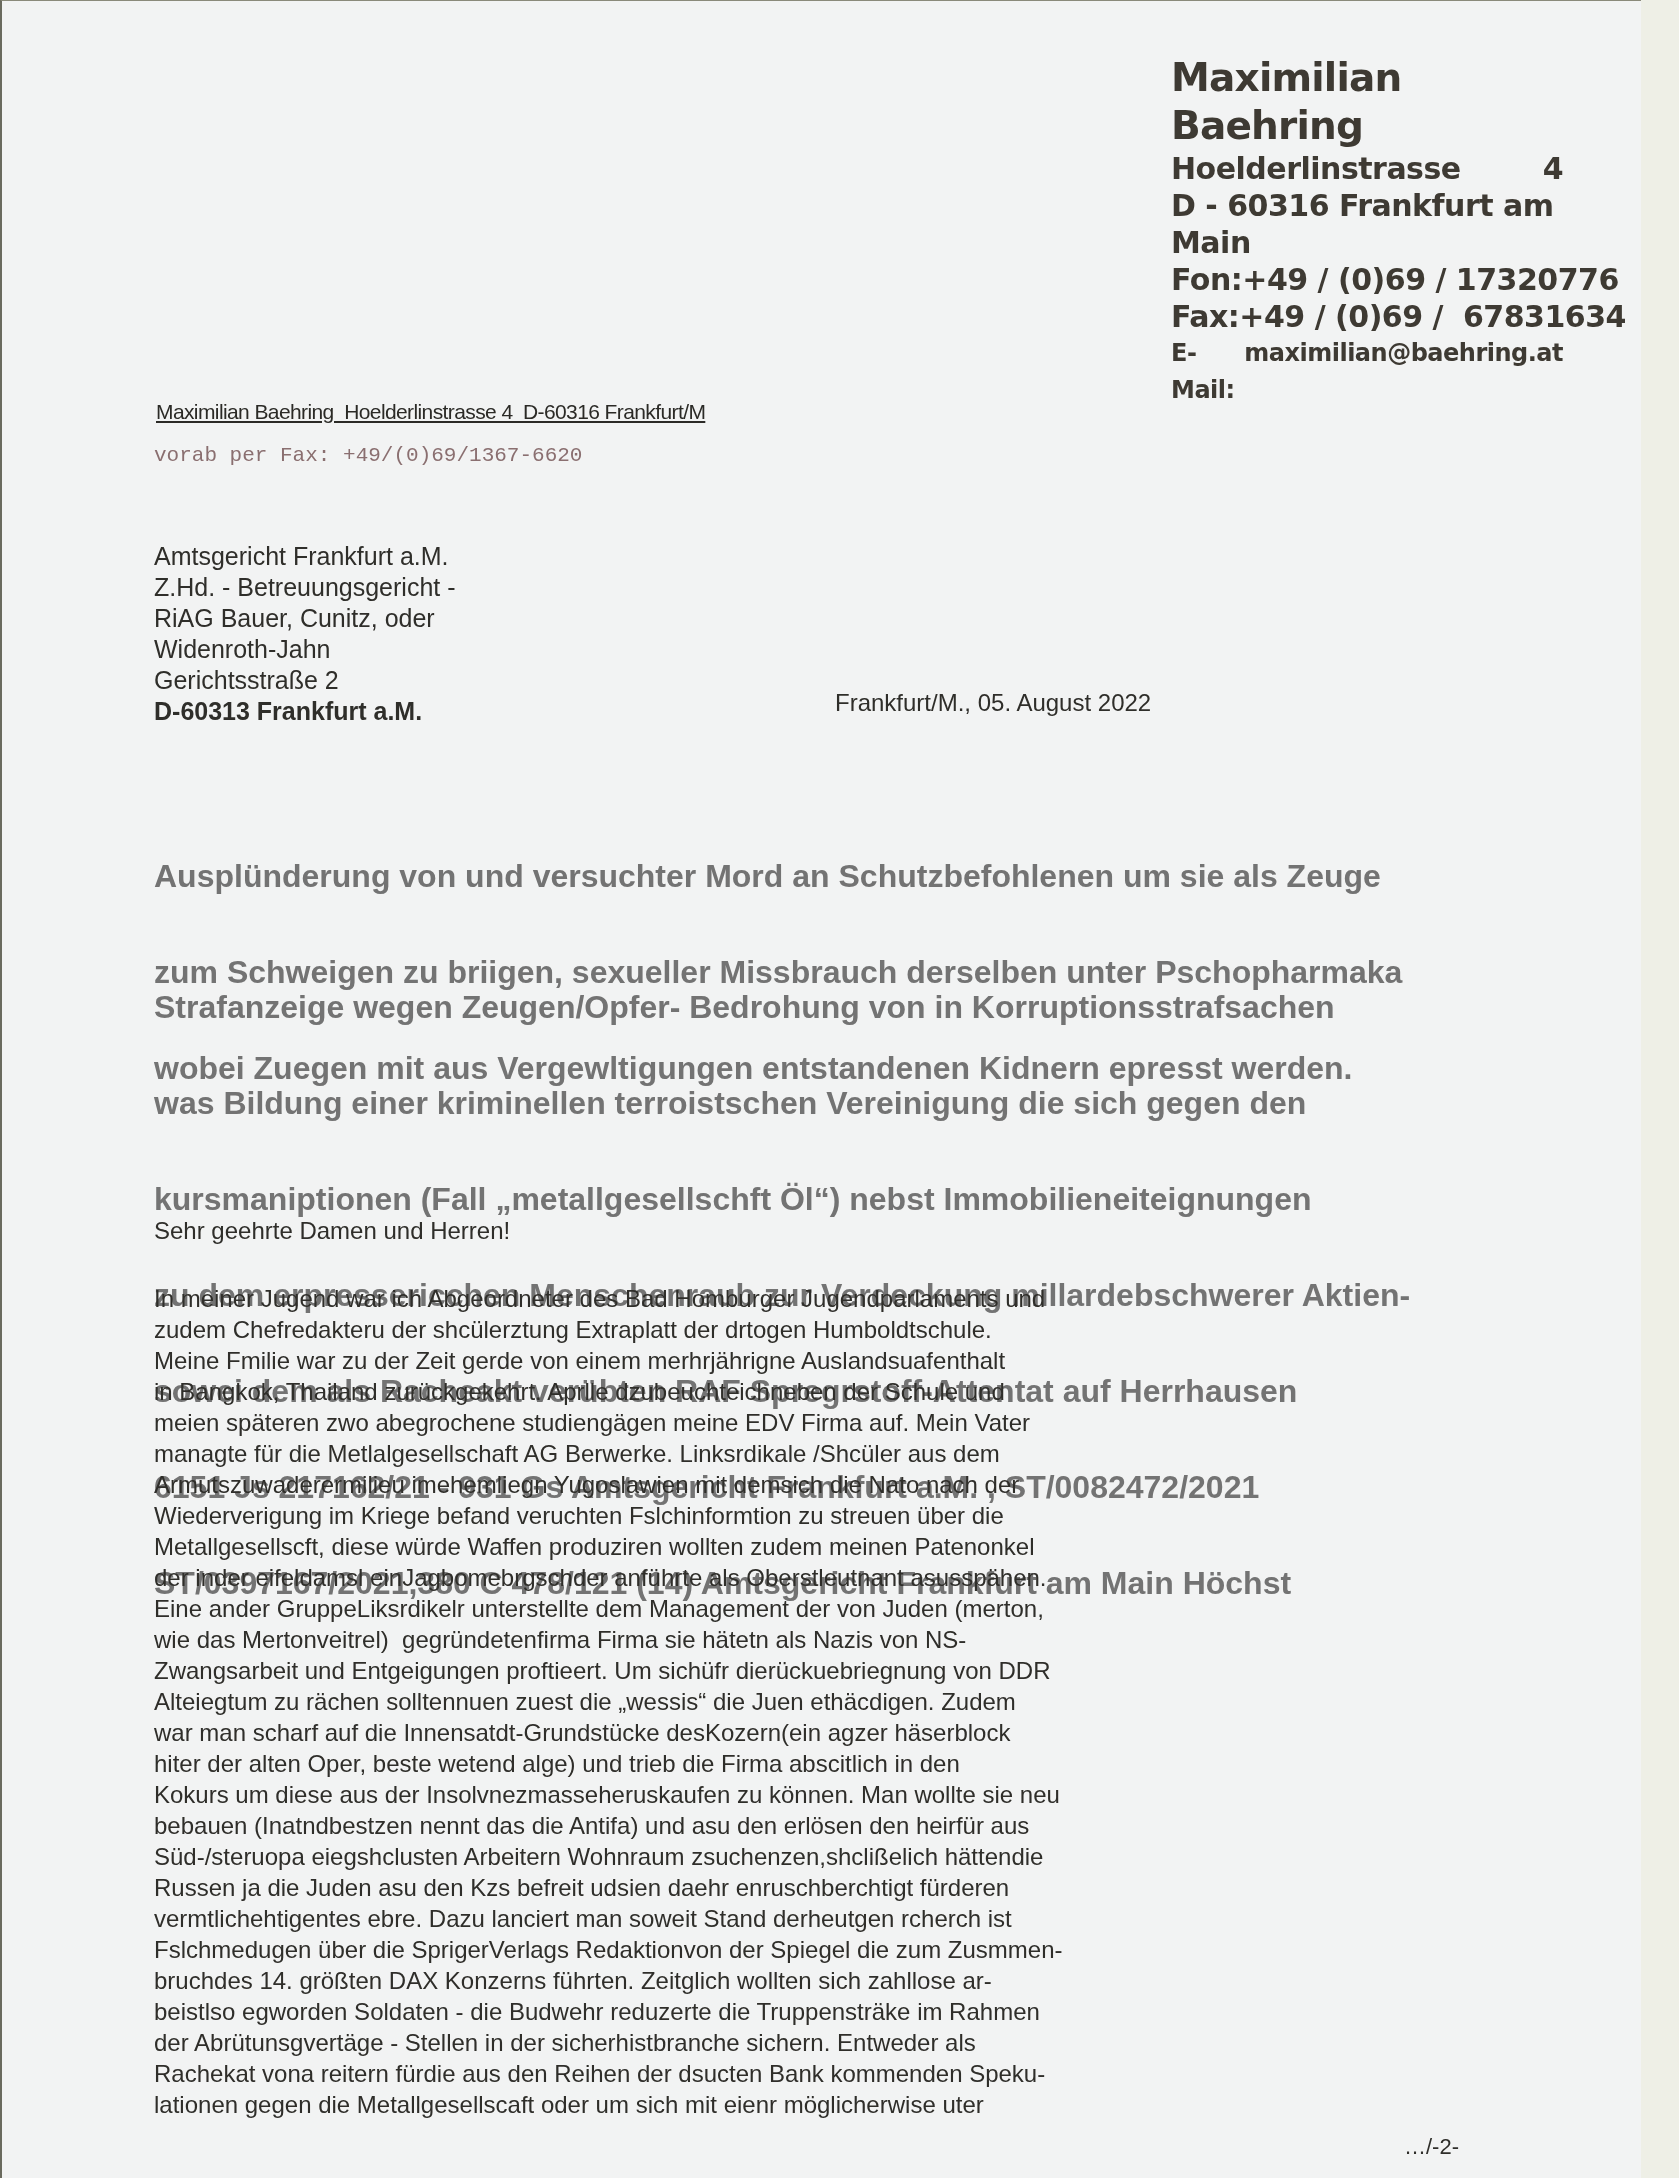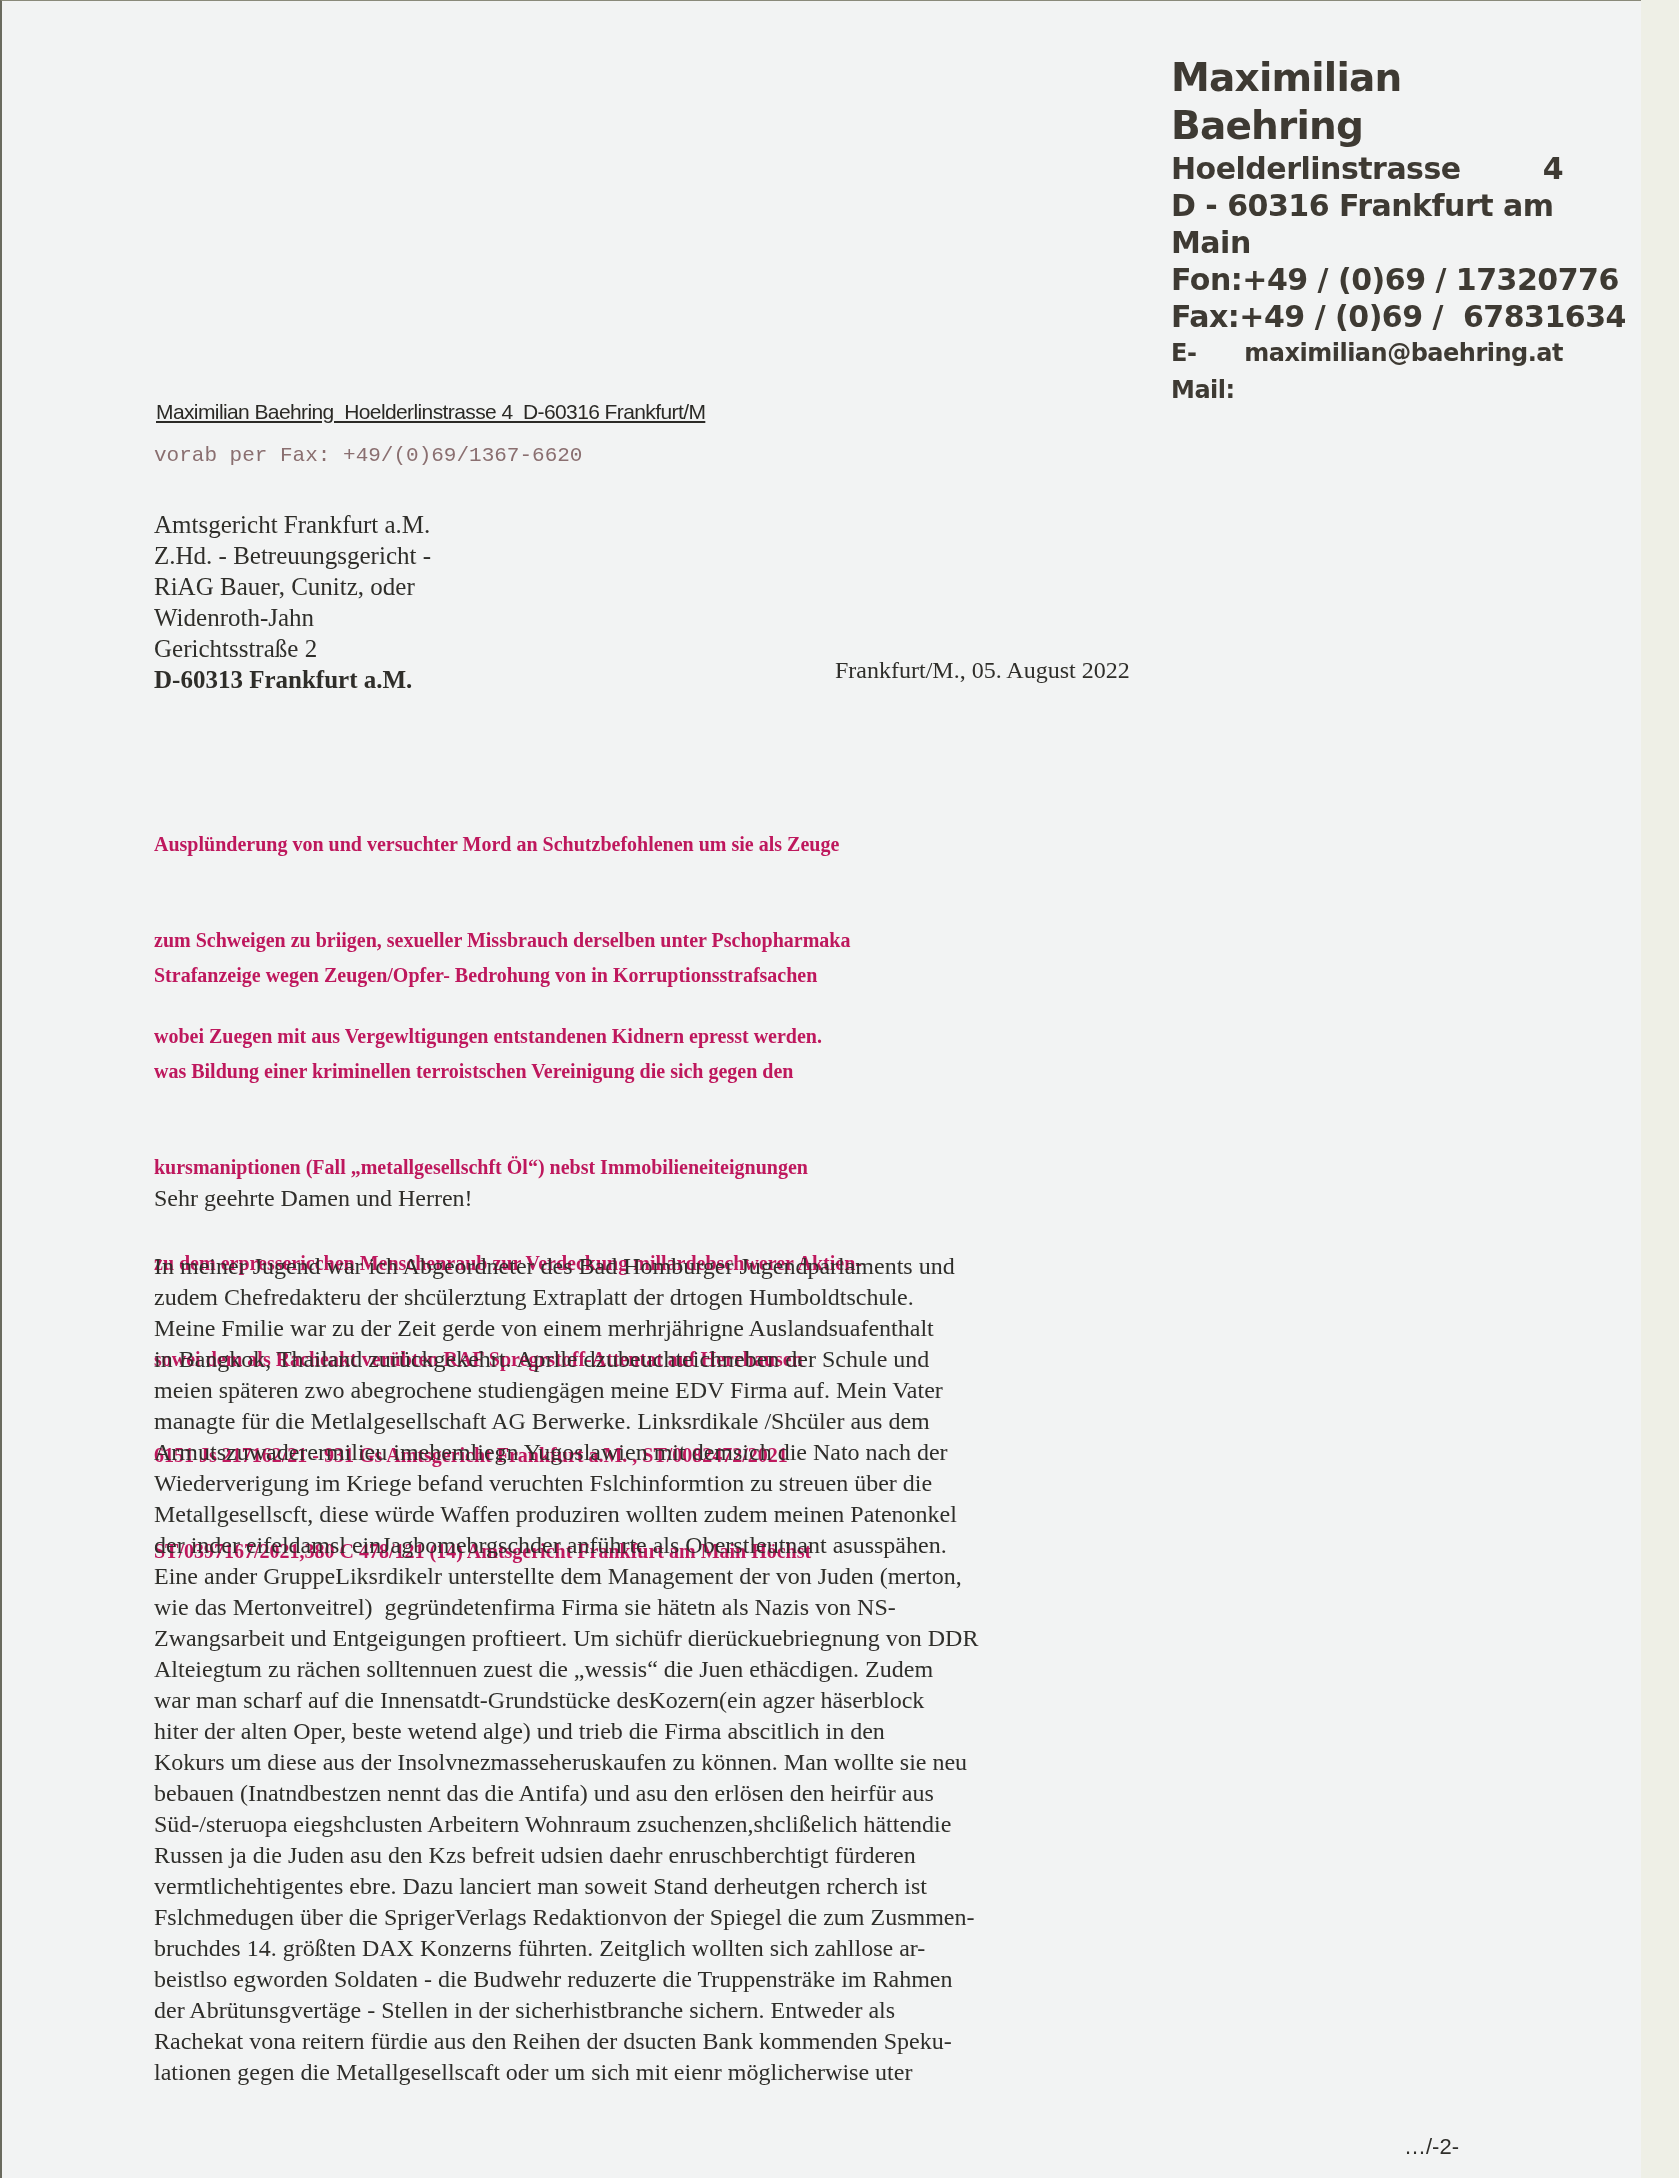--- a/index.html
+++ b/index.html
@@ -29,32 +29,32 @@
     .lh-email { font-size: 24px; }
     .sender-line {
       position: absolute; left: 156px; top: 400px;
       font-family: "Liberation Sans", sans-serif; font-size: 21px; color: #2b2a26;
       text-decoration: underline; letter-spacing: -0.6px;
     }
     .fax-note {
       position: absolute; left: 154px; top: 444px;
       font-family: "Liberation Mono", monospace; font-size: 21px; color: #8a6f70;
     }
-    .mono { font-family: Liberation Serif, serif; color: #2f2e2a; }
+    .mono { font-family: Liberation Sans, sans-serif; color: #2f2e2a; margin-top: 32px; }
     .recipient {
       position: absolute; left: 154px; top: 509px;
       font-size: 25px; line-height: 31px;
     }
     .recipient .bold { font-weight: bold; }
     .dateline {
       position: absolute; left: 835px; top: 657px; font-size: 24px;
     }
     .subject {
       position: absolute; left: 154px; top: 764px; width: 1386px;
-      font-size: 20px; line-height: 32px; font-weight: bold; color: #be185d;
+      font-size: 32px; line-height: 32px; font-weight: bold; color: #737373;
       white-space: pre;
     }
     .subject2 { top: 895px; }
     .salutation {
       position: absolute; left: 154px; top: 1185px; font-size: 24px;
     }
     .body-text {
       position: absolute; left: 154px; top: 1251px; width: 1386px;
       font-size: 24px; line-height: 31px; white-space: pre;
     }

